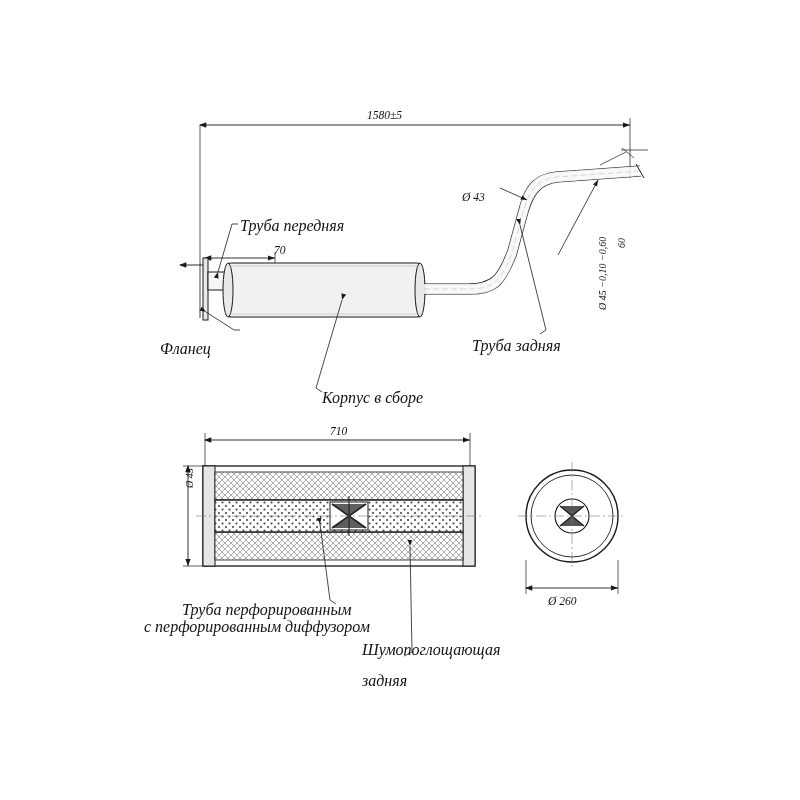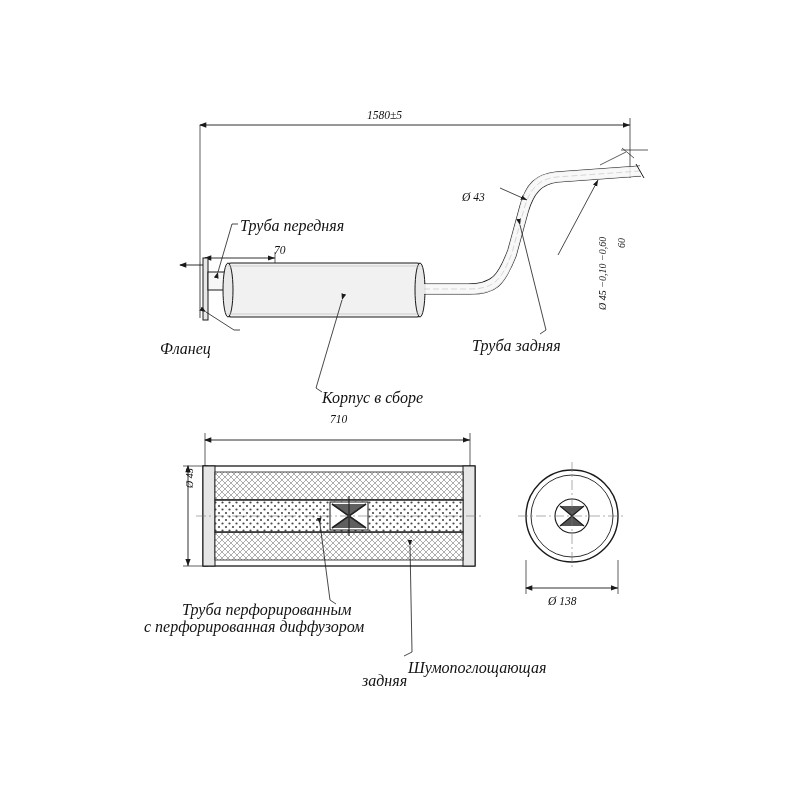--- a/index.html
+++ b/index.html
@@ -226,25 +226,25 @@
 <div class="lbl" style="left:322px; top:388px;font-family:Liberation Serif, serif;">Корпус в сборе</div>
 
 <div class="lbl" style="left:472px; top:336px;">Труба задняя</div>
 
 <div class="lbl dim" style="left:462px; top:190px;">Ø 43</div>
 
 <div class="lbl small rot90" style="left:597px; top:310px;">Ø 45 −0,10 −0,60</div>
 
 <div class="lbl small rot90" style="left:616px; top:248px;">60</div>
 
-<div class="lbl dim" style="left:330px; top:412px;">710</div>
+<div class="lbl dim" style="left:330px; top:424px;">710</div>
 
 <div class="lbl small rot90" style="left:184px; top:488px;">Ø 45</div>
 
 <div class="lbl" style="left:182px; top:600px;">Труба  перфорированным</div>
 
-<div class="lbl" style="left:144px; top:617px;">с перфорированная диффузором</div>
-
-<div class="lbl" style="left:362px; top:658px;margin-left:46px;">Шумопоглощающая</div>
+<div class="lbl" style="left:144px; top:617px;">с перфорированным диффузором</div>
+
+<div class="lbl" style="left:362px; top:640px;">Шумопоглощающая</div>
 
 <div class="lbl" style="left:362px; top:671px;">задняя</div>
 
-<div class="lbl dim" style="left:548px; top:594px;">Ø 138</div>
+<div class="lbl dim" style="left:548px; top:594px;">Ø 260</div>
 
 </body></html>

